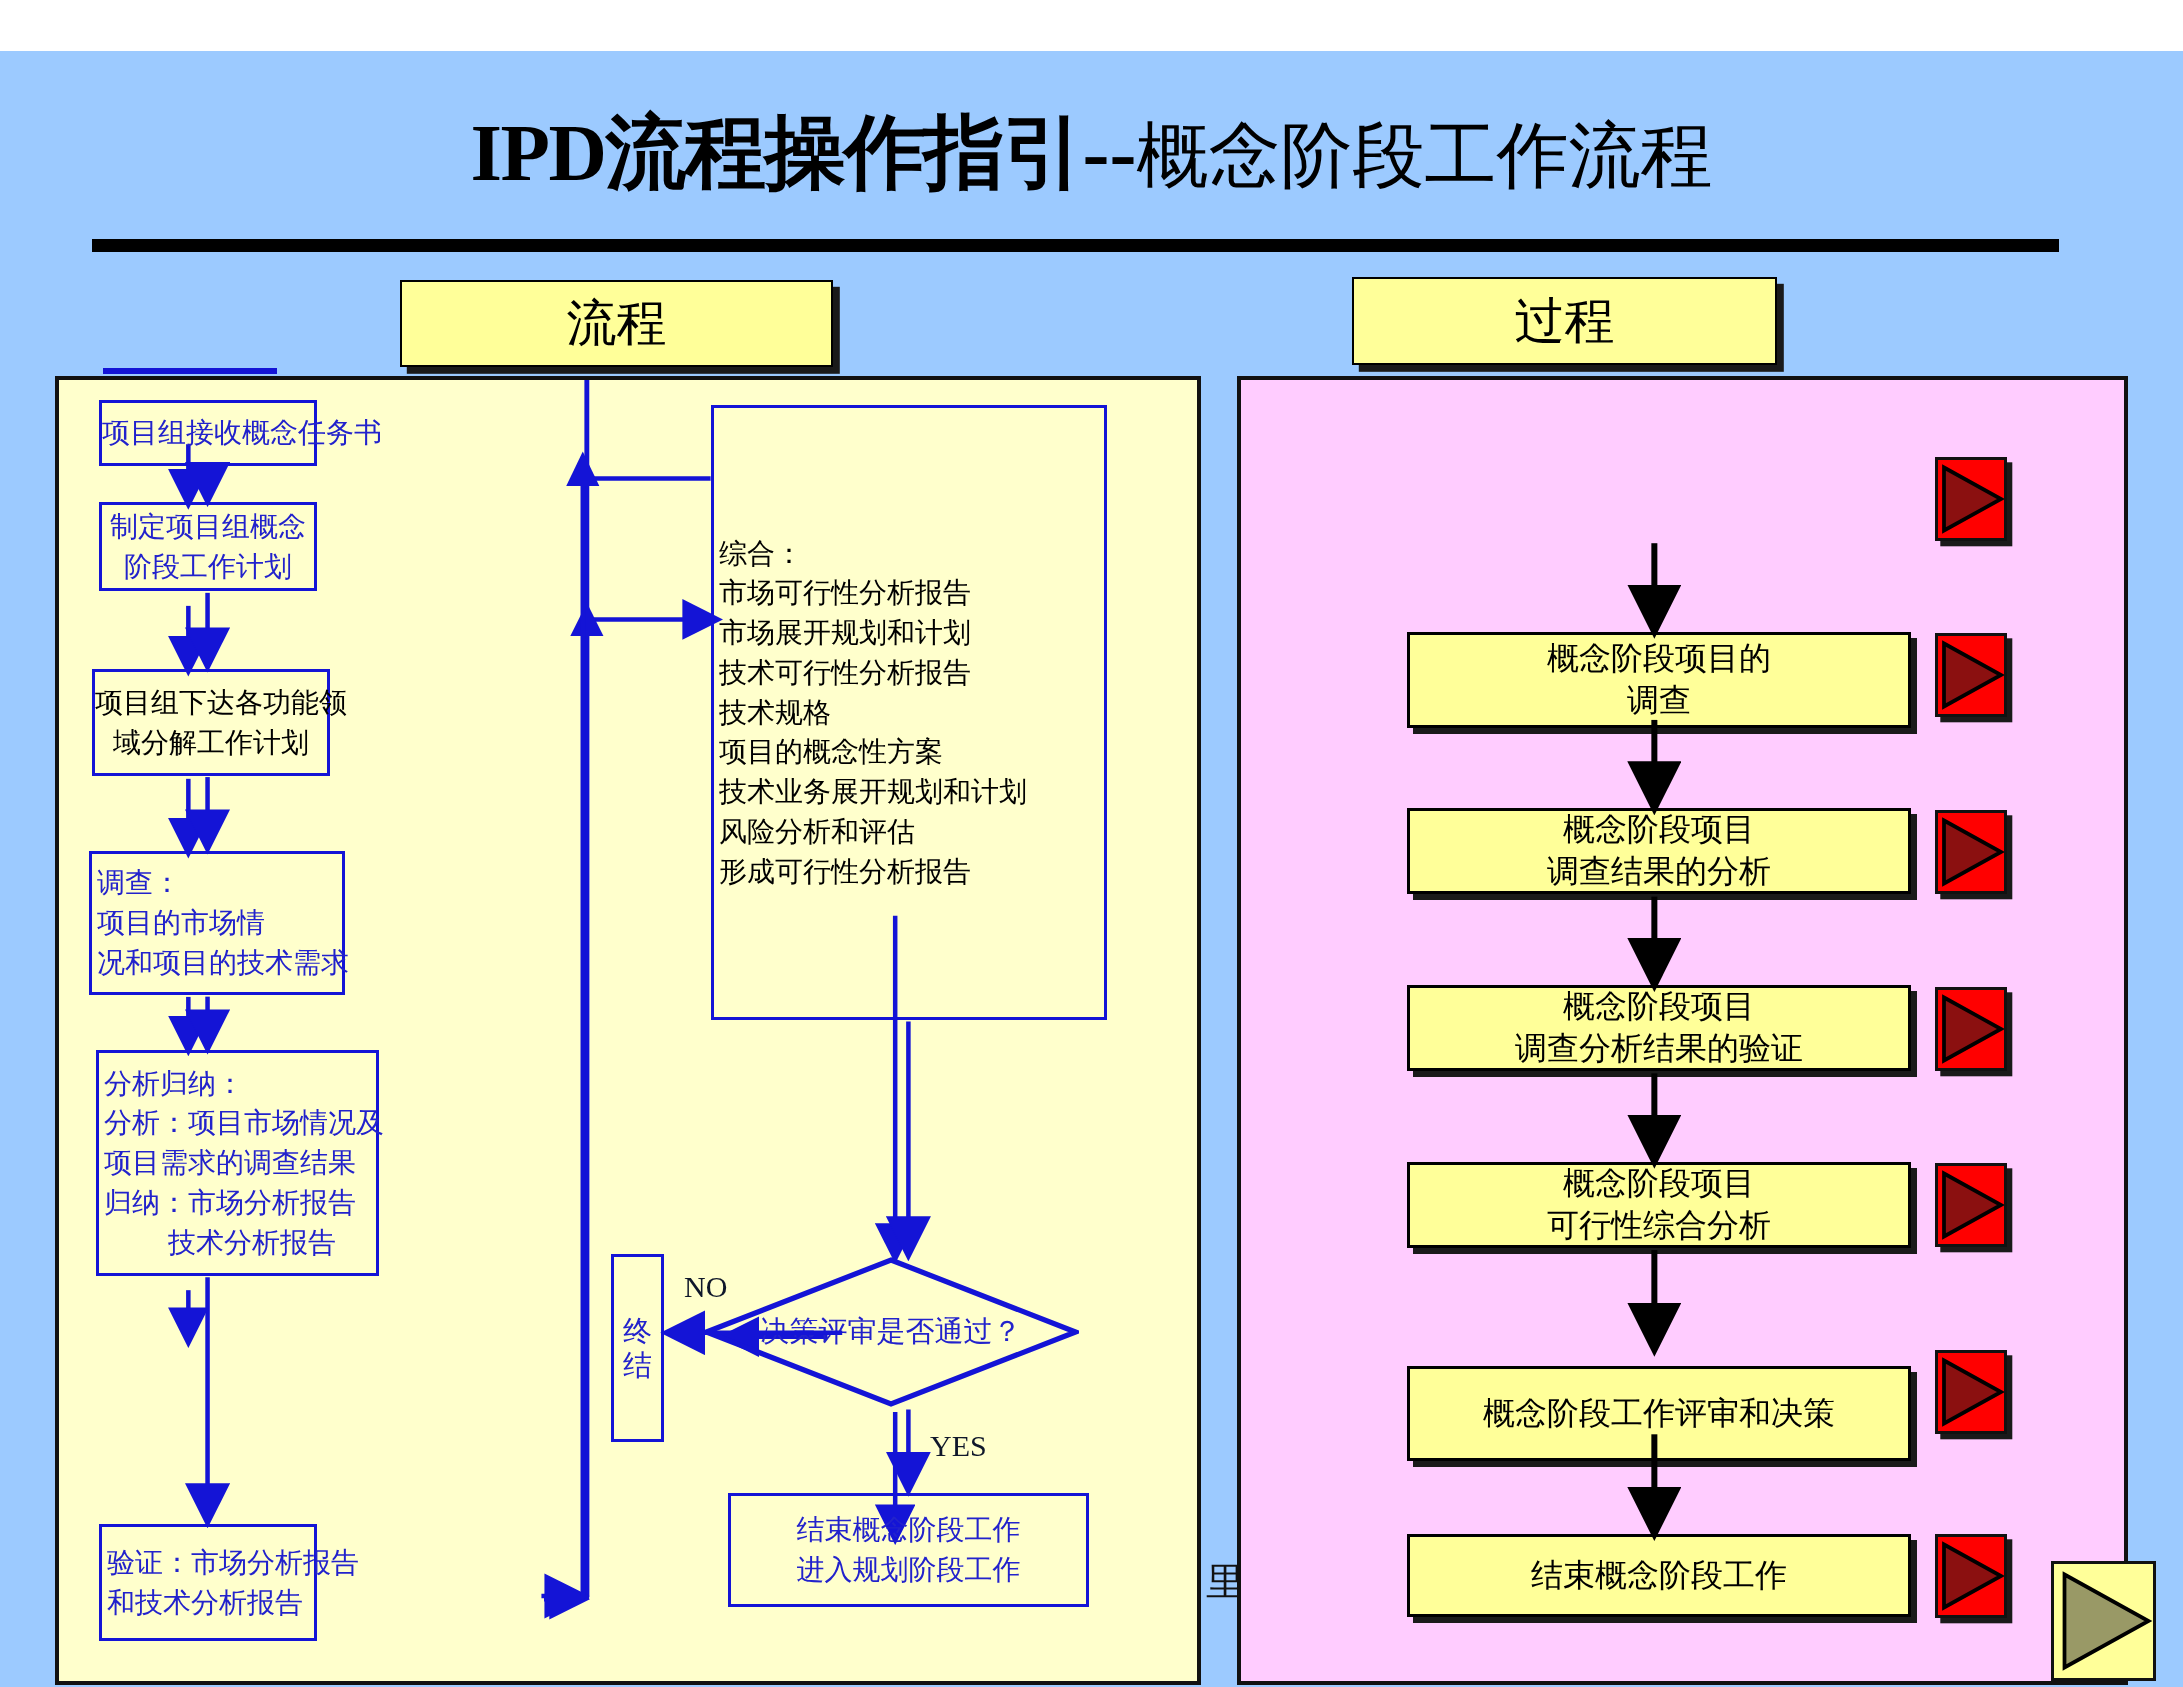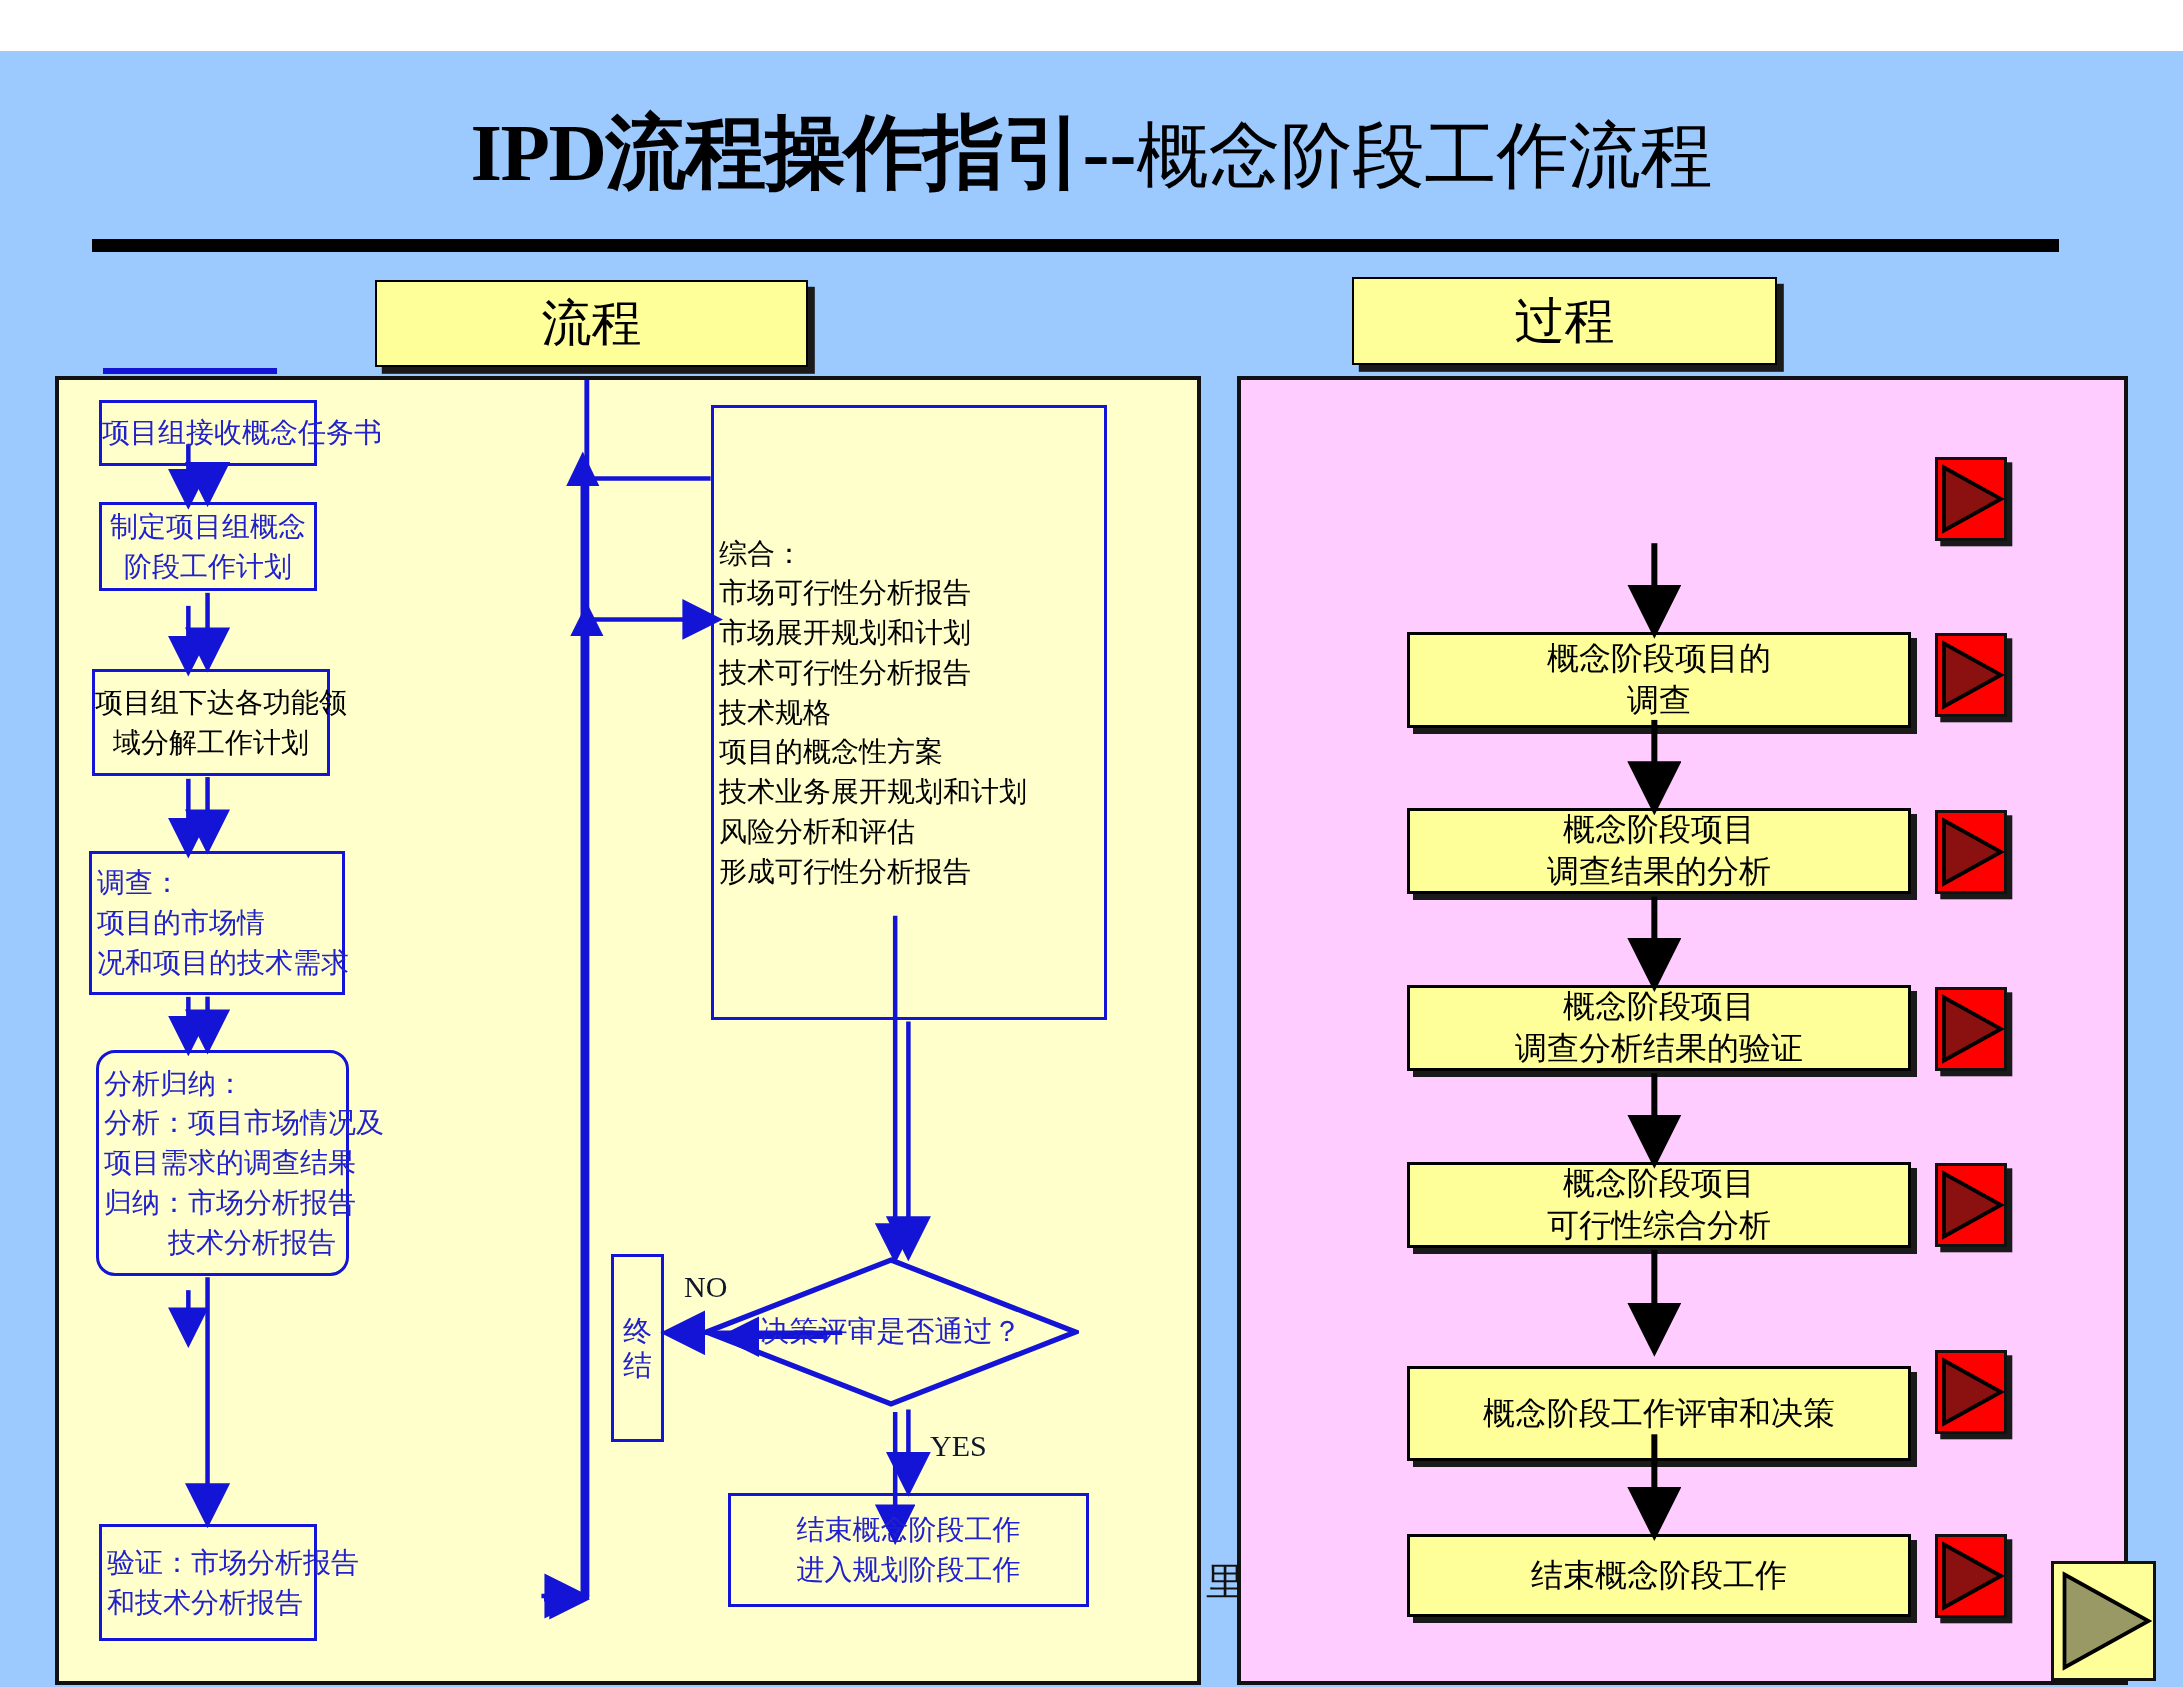--- a/index.html
+++ b/index.html
@@ -31,21 +31,21 @@
   
   .plate{
     position:absolute;
     background:#ffff99;
     border:2.3px solid #000;
     box-shadow:6.8px 6.8px 0 0 #1a1a1a;
     display:flex;align-items:center;justify-content:center;
     font-size:50px;color:#000;
     font-family:"Liberation Serif",serif;
   }
-  #plate-left{left:375px;top:280px;width:429px;height:83px;}
+  #plate-left{left:400px;top:280px;width:429px;height:83px;}
   #plate-right{left:1352px;top:277px;width:421px;height:84px;}
 
   
   #panel-left{
     position:absolute;left:55px;top:376px;width:1146px;height:1309px;
     background:#ffffcc;border:4.5px solid #111;box-sizing:border-box;
   }
   #panel-right{
     position:absolute;left:1237px;top:376px;width:891px;height:1309px;
     background:#ffccff;border:4.5px solid #111;box-sizing:border-box;
@@ -226,21 +226,21 @@
     <div class="ln">项目组下达各功能领</div>
     <div class="ln">域分解工作计划</div>
   </div>
 
   <div class="fbox l blue" style="left:89px;top:851px;width:256px;height:144px;">
     <div class="ln">调查：</div>
     <div class="ln">项目的市场情</div>
     <div class="ln">况和项目的技术需求</div>
   </div>
 
-  <div class="fbox l blue" style="left:96px;top:1050px;width:253px;height:226px;border-radius:19px;">
+  <div class="fbox l blue" style="left:96px;top:1050px;width:283px;height:226px;">
     <div class="ln">分析归纳：</div>
     <div class="ln">分析：项目市场情况及</div>
     <div class="ln">项目需求的调查结果</div>
     <div class="ln">归纳：市场分析报告</div>
     <div class="ln ind">技术分析报告</div>
   </div>
 
   <div class="fbox l blue" style="left:99px;top:1524px;width:218px;height:117px;">
     <div class="ln">验证：市场分析报告</div>
     <div class="ln">和技术分析报告</div>

